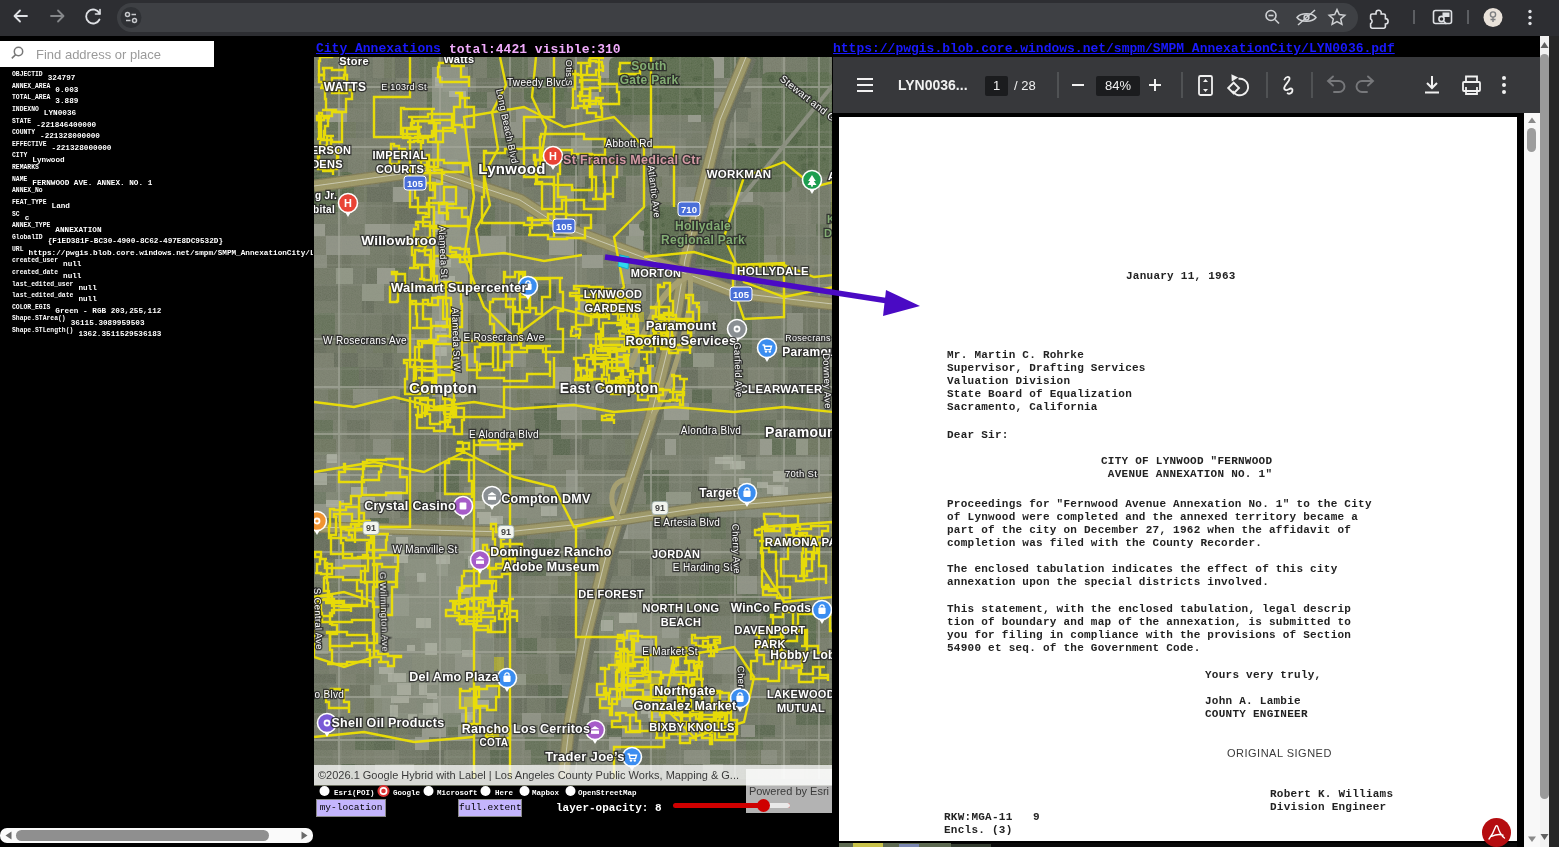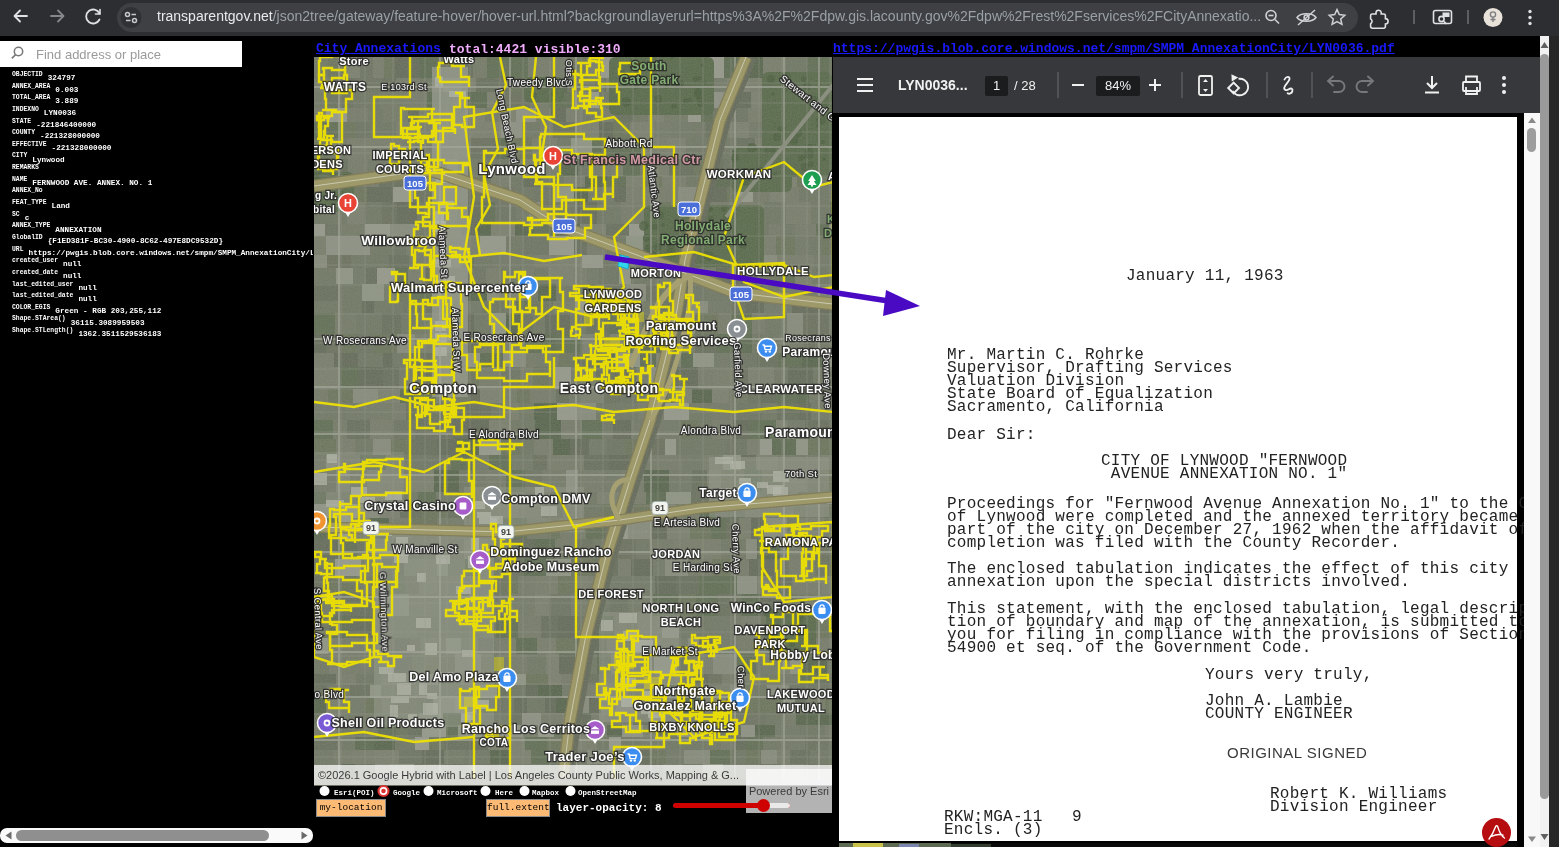--- a/index.html
+++ b/index.html
@@ -2,53 +2,53 @@
 <html><head>
 <meta charset="utf-8">
 <style>
 html,body{margin:0;padding:0;width:1559px;height:847px;overflow:hidden;background:#000;}
 *{box-sizing:border-box;}
 body{font-family:"Liberation Sans",sans-serif;}
 #chrome{position:absolute;left:0;top:0;width:1559px;height:36px;background:#2d2e32;}
 #urltxt{position:absolute;left:157px;top:8px;font-size:14px;color:#e8eaed;white-space:nowrap;}
 #urltxt .gray{color:#9aa0a6;}
 #pagebg{position:absolute;left:0;top:36px;width:1559px;height:811px;background:#000;}
-#searchbox{position:absolute;left:0;top:41px;width:242px;height:26px;background:#fff;}
+#searchbox{position:absolute;left:0;top:41px;width:214px;height:26px;background:#fff;}
 #searchbox .ph{position:absolute;left:36px;top:6px;color:#9a9a9a;font-size:13px;}
 .monob{font-family:"Liberation Mono",monospace;font-weight:bold;}
 #toplink1{position:absolute;left:316px;top:41px;font-size:13px;color:#1a1aff;text-decoration:underline;}
 #topstats{position:absolute;left:449px;top:42px;font-size:13px;color:#f0abfc;}
 #toplink2{position:absolute;left:833px;top:41px;font-size:13px;color:#1a1aff;text-decoration:underline;white-space:nowrap;}
 
 #datapanel{position:absolute;left:12px;top:70px;width:301px;color:#fff;overflow:hidden;}
 #datapanel .row{height:11.65px;white-space:nowrap;font-size:0;line-height:0;}
 #datapanel .k{display:inline-block;vertical-align:top;font-family:"Liberation Mono",monospace;font-weight:bold;font-size:6.4px;line-height:7px;margin-top:1px;}
 #datapanel .v{display:inline-block;vertical-align:top;font-family:Liberation Mono, monospace;font-weight:bold;font-size:7.7px;line-height:8px;margin-top:4.2px;margin-left:5px;}
 
 #map{position:absolute;left:314px;top:57px;width:518px;height:729px;overflow:hidden;background:#6d7161;}
 
 #attrib{position:absolute;left:314px;top:765px;width:518px;height:20px;background:rgba(252,252,252,0.75);font-size:11px;color:#3a3a3a;}
 #attrib .l{position:absolute;left:4px;top:4px;white-space:nowrap;}
 #attrib .r{position:absolute;right:0px;top:4px;background:rgba(255,255,255,0.7);padding:16px 3px;}
 
 #radios{position:absolute;left:318px;top:784px;height:14px;color:#fff;font-family:"Liberation Mono",monospace;font-weight:bold;font-size:9px;}
-.btn{position:absolute;top:799px;height:18px;background:#fdba74;border:1px solid #8a8a8a;font-family:"Liberation Mono",monospace;font-size:9.5px;color:#000;text-align:center;line-height:16px;overflow:hidden;white-space:nowrap;}
+.btn{position:absolute;top:799px;height:18px;background:#c4b5fd;border:1px solid #8a8a8a;font-family:"Liberation Mono",monospace;font-size:9.5px;color:#000;text-align:center;line-height:16px;overflow:hidden;white-space:nowrap;}
 #lbl-opacity{position:absolute;left:556px;top:802px;color:#fff;font-family:"Liberation Mono",monospace;font-weight:bold;font-size:11px;}
 
 #slider{position:absolute;left:673px;top:803px;width:117px;height:5px;background:#cf0000;border-radius:3px;}
 #slider .tail{position:absolute;right:0;top:0;width:25px;height:5px;background:#e9e9e9;border-radius:0 3px 3px 0;}
 #slider .thumb{position:absolute;left:84px;top:-4px;width:13px;height:13px;border-radius:50%;background:#cf0000;}
 
 #hscroll{position:absolute;left:0;top:828px;width:313px;height:15px;background:#fafafa;border-radius:7px 7px 7px 7px;}
 #hscroll .thumb{position:absolute;left:16px;top:2px;width:253px;height:11px;background:#8f8f8f;border-radius:6px;}
 
 #pdftoolbar{position:absolute;left:833px;top:57px;width:708px;height:56px;background:#37383b;color:#fff;}
 #pdfpage{position:absolute;left:839px;top:117px;width:678px;height:724px;background:#fff;}
 #pdfsliver{position:absolute;left:839px;top:843px;width:678px;height:4px;background:#0a0a0a;}
-.letter{position:absolute;font-family:"Liberation Mono",monospace;font-weight:normal;color:#222;font-size:16px;letter-spacing:0.25px;line-height:12.9px;white-space:pre;}
+.letter{position:absolute;font-family:"Liberation Mono",monospace;font-weight:bold;color:#222;font-size:11px;letter-spacing:0.25px;line-height:12.9px;white-space:pre;}
 
 #pdfsb{position:absolute;left:1524px;top:113px;width:16px;height:734px;background:#f8f8f8;}
 #pdfsb .thumb{position:absolute;left:3px;top:15px;width:9px;height:24px;background:#9d9d9d;border-radius:5px;}
 #winsb{position:absolute;left:1540px;top:36px;width:9px;height:811px;background:#f1f1f1;}
 #winsb .thumb{position:absolute;left:0px;top:18px;width:9px;height:745px;background:#9a9a9a;border-radius:5px;}
 #rightedge{position:absolute;left:1549px;top:36px;width:10px;height:811px;background:#272727;}
 </style>
 </head>
 <body>
 <div id="chrome">
@@ -94,21 +94,20 @@
 <line x1="1468" y1="10" x2="1468" y2="24" stroke="#5c5e62" stroke-width="2"></line>
 <circle cx="1493" cy="17.5" r="9.5" fill="#e9e2da"></circle>
 <circle cx="1493" cy="14.5" r="2.6" fill="none" stroke="#7b7d80" stroke-width="1.4"></circle>
 <path d="M1493,17 v5 M1490.5,19.5 h5" stroke="#7b7d80" stroke-width="1.4" fill="none"></path>
 <g fill="#dfe1e5">
         <circle cx="1530" cy="11.5" r="1.7"></circle>
         <circle cx="1530" cy="17.5" r="1.7"></circle>
         <circle cx="1530" cy="23.5" r="1.7"></circle>
       </g>
 </svg>
-<div id="urltxt"><span>transparentgov.net</span><span class="gray">/json2tree/gateway/feature-hover/hover-url.html?backgroundlayerurl=https%3A%2F%2Fdpw.gis.lacounty.gov%2Fdpw%2Frest%2Fservices%2FCityAnnexatio...</span></div>
 </div>
 <div id="pagebg"></div>
 <div id="searchbox">
 <svg width="26" height="26" style="position:absolute;left:4px;top:2px;" xmlns="http://www.w3.org/2000/svg">
       <circle cx="14.5" cy="8.5" r="4.2" fill="none" stroke="#777" stroke-width="1.5"></circle>
       <line x1="11.6" y1="11.6" x2="7.8" y2="15.4" stroke="#777" stroke-width="1.5"></line>
     </svg>
 <span class="ph">Find address or place</span>
 </div>
 <div id="toplink1" class="monob">City Annexations</div>
@@ -2093,21 +2092,21 @@
 <text x="75" y="10.5">Google</text>
 <text x="119" y="10.5">Microsoft</text>
 <text x="177" y="10.5">Here</text>
 <text x="214" y="10.5">Mapbox</text>
 <text x="260" y="10.5">OpenStreetMap</text>
 </g>
 </svg>
 </div>
 <div class="btn" id="btn1" style="left:316px;width:70px;">my-location</div>
 <div class="btn" id="btn2" style="left:397px;width:76px;margin-top:48px;">back-2-layer</div>
-<div class="btn" id="btn3" style="left:486px;width:64px;">full.extent</div>
+<div class="btn" id="btn3" style="left:458px;width:64px;">full.extent</div>
 <div id="lbl-opacity">layer-opacity: 8</div>
 <div id="slider">
     <div class="tail"></div>
     <div class="thumb"></div>
   </div>
 <div id="hscroll">
     <div class="thumb"></div>
 <svg width="313" height="15" style="position:absolute;left:0;top:0;" xmlns="http://www.w3.org/2000/svg">
 <path d="M11.5,3.5 L5.5,7.5 L11.5,11.5 Z" fill="#6a6a6a"></path>
 <path d="M301.5,3.5 L307.5,7.5 L301.5,11.5 Z" fill="#6a6a6a"></path>
@@ -2180,21 +2179,21 @@
 completion was filed with the County Recorder.</div>
 <div class="letter" style="left:947px;top:563px;">The enclosed tabulation indicates the effect of this city
 annexation upon the special districts involved.</div>
 <div class="letter" style="left:947px;top:603px;">This statement, with the enclosed tabulation, legal descrip
 tion of boundary and map of the annexation, is submitted to
 you for filing in compliance with the provisions of Section
 54900 et seq. of the Government Code.</div>
 <div class="letter" style="left:1205px;top:669px;">Yours very truly,</div>
 <div class="letter" style="left:1205px;top:695px;">John A. Lambie
 COUNTY ENGINEER</div>
-<div class="letter" style="left:1227px;top:747px;font-family:'Liberation Sans',sans-serif;font-weight:normal;color:#3a3a3a;font-size:15px;letter-spacing:0.5px;text-align:center;">ORIGINAL SIGNED</div>
+<div class="letter" style="left:1227px;top:747px;font-family:'Liberation Sans',sans-serif;font-weight:normal;color:#3a3a3a;font-size:11px;letter-spacing:0.5px;text-align:center;">ORIGINAL SIGNED</div>
 <div class="letter" style="left:1270px;top:788px;">Robert K. Williams
 Division Engineer</div>
 <div class="letter" style="left:944px;top:811px;">RKW:MGA-11   9
 Encls. (3)</div>
 </div>
 <svg id="arrow" style="position:absolute;left:595px;top:245px;z-index:50;" width="340" height="75" xmlns="http://www.w3.org/2000/svg">
 <line x1="10" y1="12" x2="300" y2="57" stroke="#4a0ac4" stroke-width="5.5"></line>
 <path d="M325,61 L291,45 L288,71 Z" fill="#4a0ac4"></path>
 </svg>
 <div id="pdfsliver">

